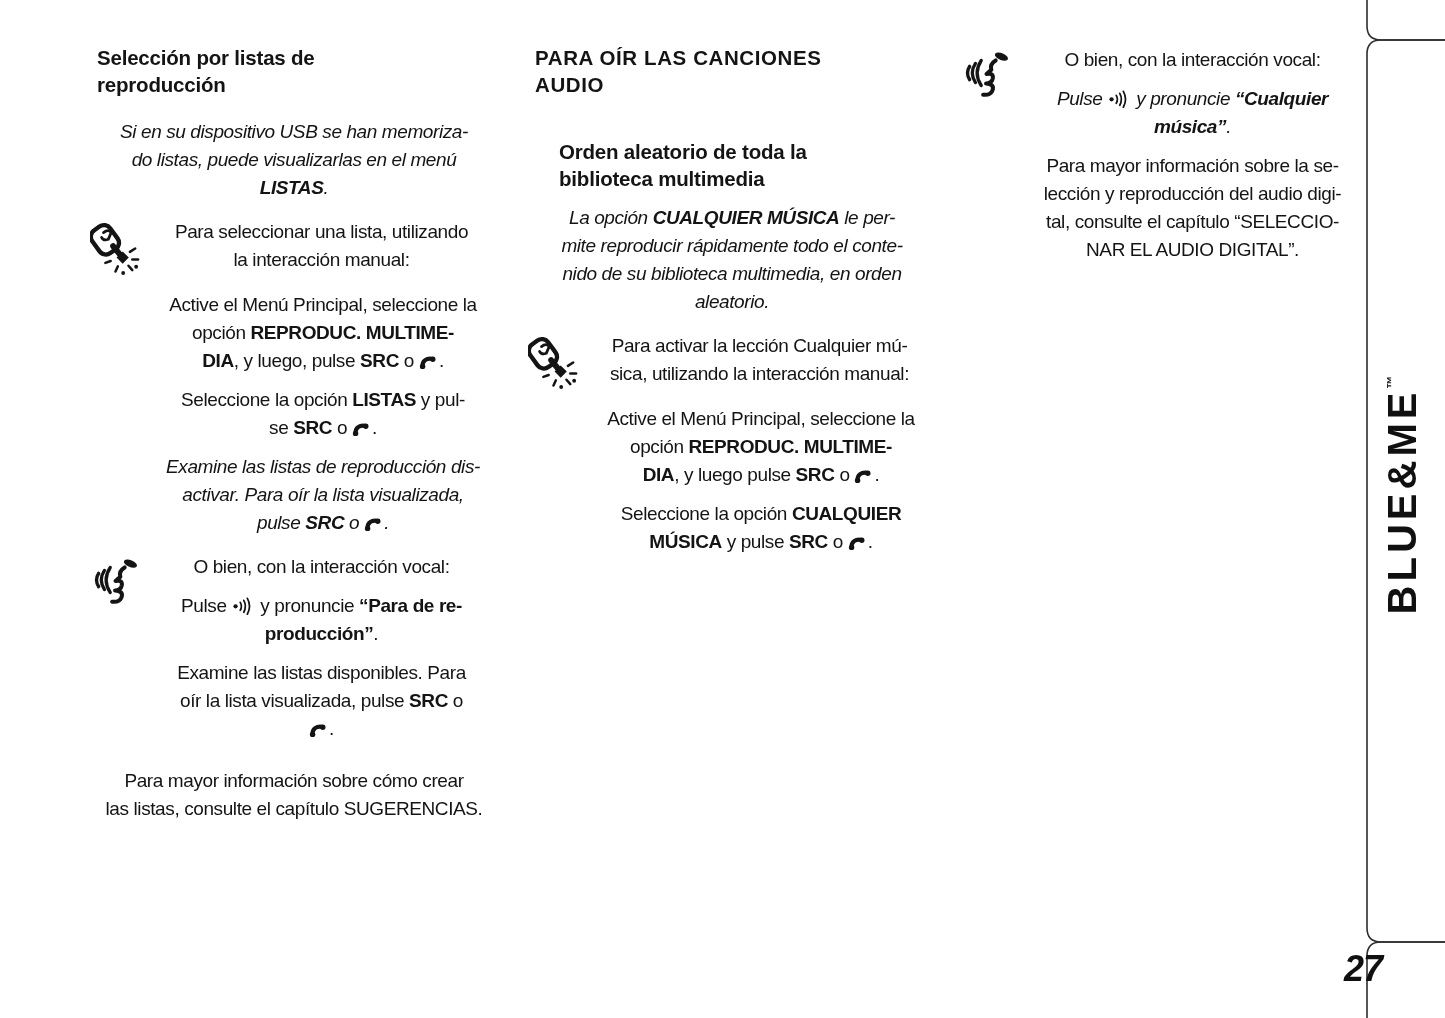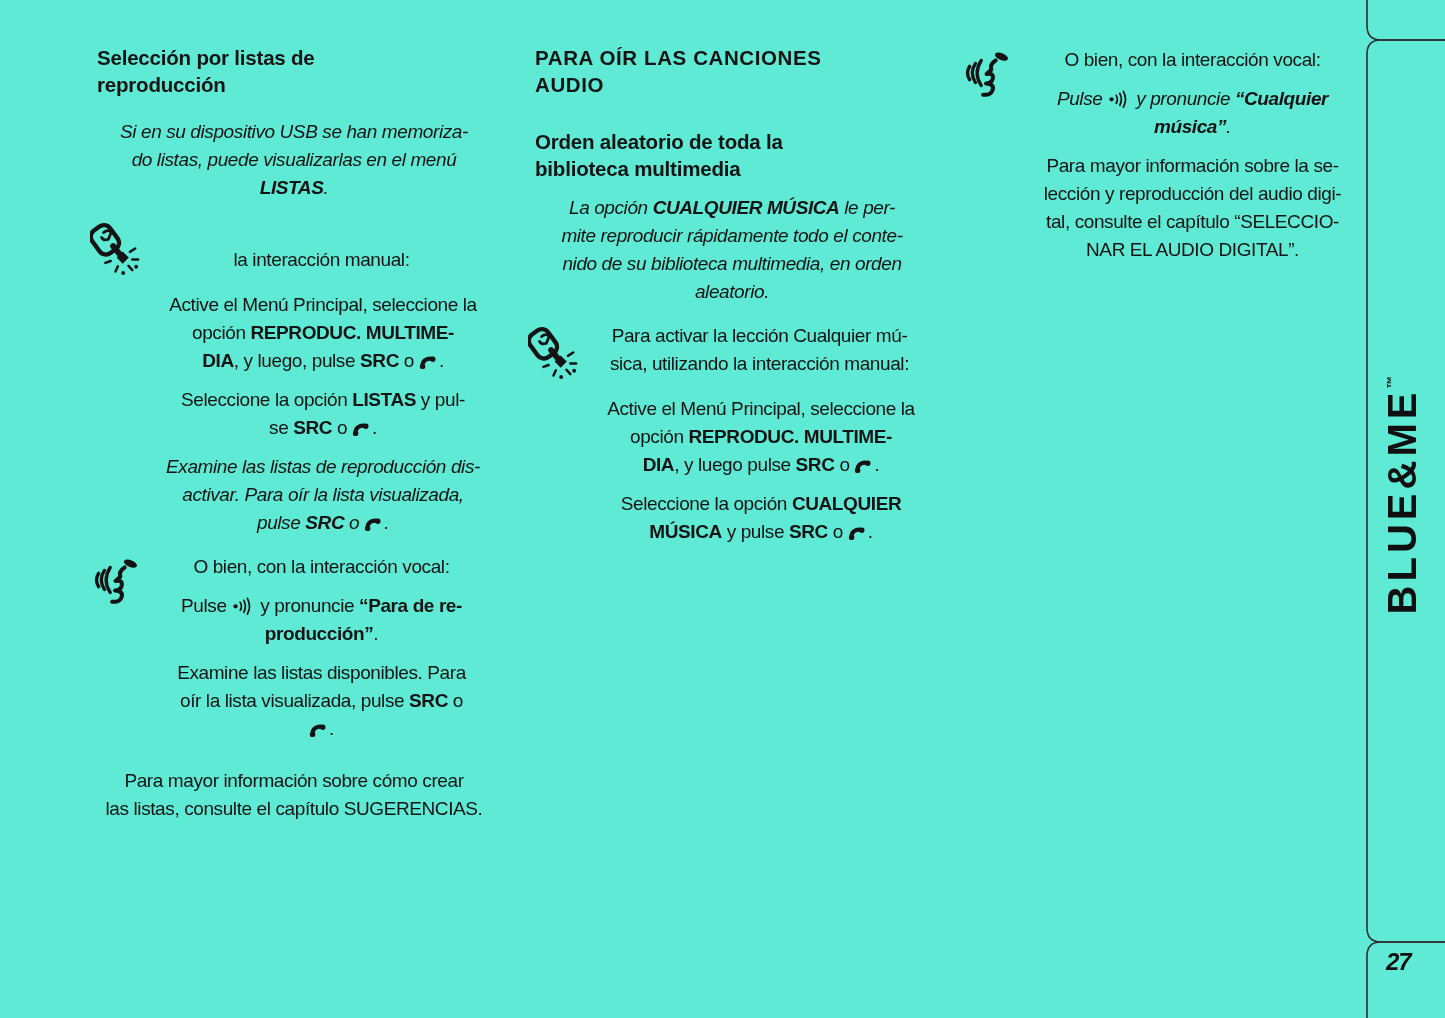--- a/index.html
+++ b/index.html
@@ -1,27 +1,27 @@
 <!DOCTYPE html>
 <html><head>
 <meta charset="utf-8">
 <style>
   html,body{margin:0;padding:0;background:#e8e8e8;}
   .page{
-    position:relative;width:1445px;height:1018px;background:#5eead4;
+    position:relative;width:1445px;height:1018px;background:#ffffff;
     font-family:"Liberation Sans", sans-serif;color:#141414;overflow:hidden;
   }
   .col{position:absolute;top:44px;width:394px;font-size:19px;line-height:28px;letter-spacing:-0.4px;}
   .col1{left:97px;}
   .col2{left:535px;}
   .col3{left:968px;}
 
   .title{font-weight:bold;font-size:20.5px;line-height:27px;margin:0 0 20px 0;white-space:pre-line;letter-spacing:-0.2px;}
-  .title.caps{letter-spacing:0.6px;margin-bottom:30px;}
-  .title.sub{margin-bottom:12px;}
+  .title.caps{letter-spacing:0.6px;margin-bottom:40px;}
+  .title.sub{margin-bottom:12px;margin-left:24px;}
 
   .para{margin:0 0 11px 0;text-align:center;}
   .ind{margin-left:58px;}
   .gap-lg{margin-bottom:16px;font-style:italic;}
   .mt{margin-top:24px;}
   .b, .para .b{font-weight:bold;}
 
   .icon-row{display:grid;grid-template-columns:55px 1fr;margin:2px 0 14px 0;}
   .icon-cell{margin-left:-7px;padding-top:1px;}
   .icon-cell svg{display:block;}
@@ -32,22 +32,22 @@
 
   .rail{position:absolute;left:0;top:0;pointer-events:none;}
 
   .brand{
     position:absolute;left:1272px;top:473px;width:260px;height:44px;
     transform:rotate(-90deg);text-align:center;
     font-weight:bold;font-size:40px;letter-spacing:4px;color:#101010;white-space:nowrap;
   }
   .brand .tm{font-size:13px;vertical-align:20px;letter-spacing:0;}
   .pagenum{
-    position:absolute;left:1386px;top:948px;
-    font-weight:bold;font-style:italic;font-size:24px;letter-spacing:-1px;color:#101010;
+    position:absolute;left:1344px;top:948px;
+    font-weight:bold;font-style:italic;font-size:36px;letter-spacing:-1px;color:#101010;
   }
 </style>
 </head>
 <body>
 
 <div class="page">
 
   <div class="col col1">
     <h2 class="title">Selección por listas de
 reproducción</h2>
@@ -67,21 +67,21 @@
       <path d="M44 41 h6"></path>
       <path d="M40 47.5 l4 4.5"></path>
       <path d="M29 48 l-2.5 5.5"></path>
       <path d="M21.5 42.5 l-5.5 2"></path>
     </g>
     <circle cx="48" cy="48.5" r="2" fill="#141414"></circle>
     <circle cx="34.5" cy="55" r="2" fill="#141414"></circle>
   </svg>
         </span>
       <div class="cell">
-        <p class="para"><br><span>la interacción manual:</span></p>
+        <p class="para"><span>Para seleccionar una lista, utilizando</span><br><span>la interacción manual:</span></p>
       </div>
     </div>
 
     <p class="para ind"><span>Active el Menú Principal, seleccione la</span><br><span>opción </span><span class="b">REPRODUC. MULTIME-</span><br><span class="b">DIA</span><span>, y luego, pulse </span><span class="b">SRC</span><span> o </span><svg class="inl" width="20" height="16" viewBox="0 0 20 16">
     <path d="M3.5 13 C3 6.5 7.5 3.8 14 5" fill="none" stroke="#141414" stroke-width="4.2" stroke-linecap="round"></path>
     <circle cx="3.6" cy="12.4" r="2.7" fill="#141414"></circle>
     <circle cx="13.8" cy="5.2" r="2.7" fill="#141414"></circle>
   </svg><span>.</span></p>
     <p class="para ind"><span>Seleccione la opción </span><span class="b">LISTAS</span><span> y pul-</span><br><span>se </span><span class="b">SRC</span><span> o </span><svg class="inl" width="20" height="16" viewBox="0 0 20 16">
     <path d="M3.5 13 C3 6.5 7.5 3.8 14 5" fill="none" stroke="#141414" stroke-width="4.2" stroke-linecap="round"></path>

